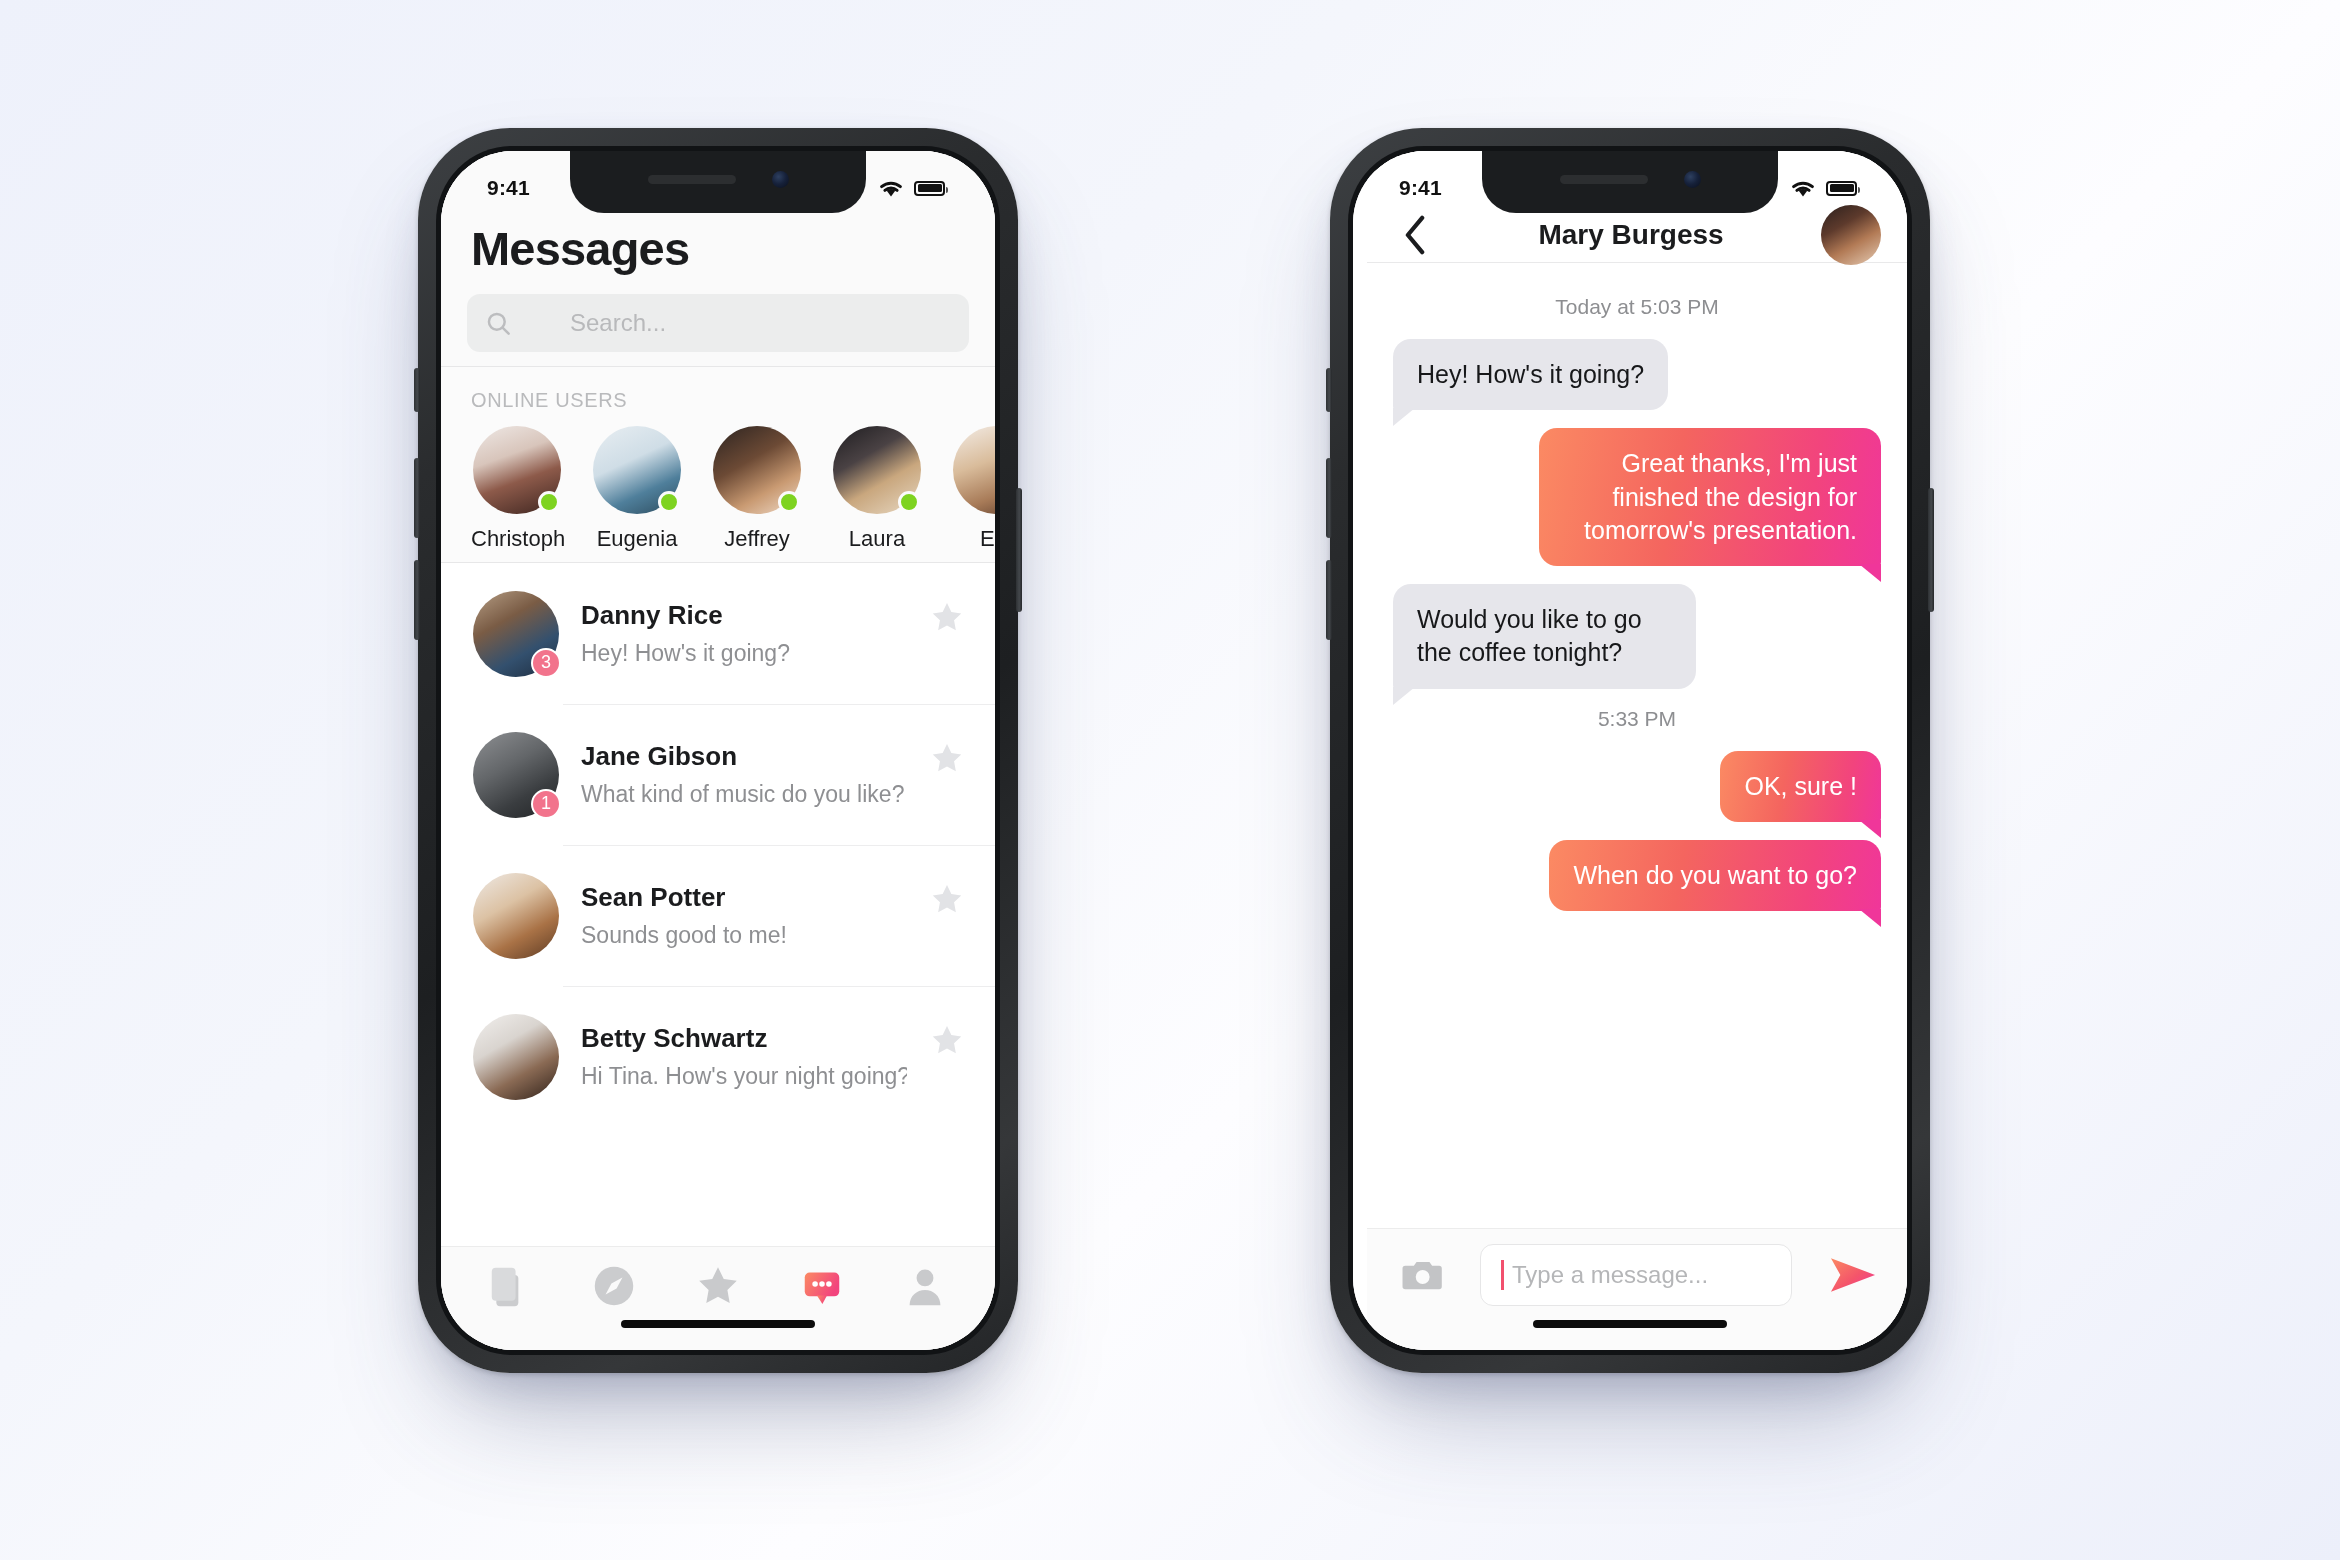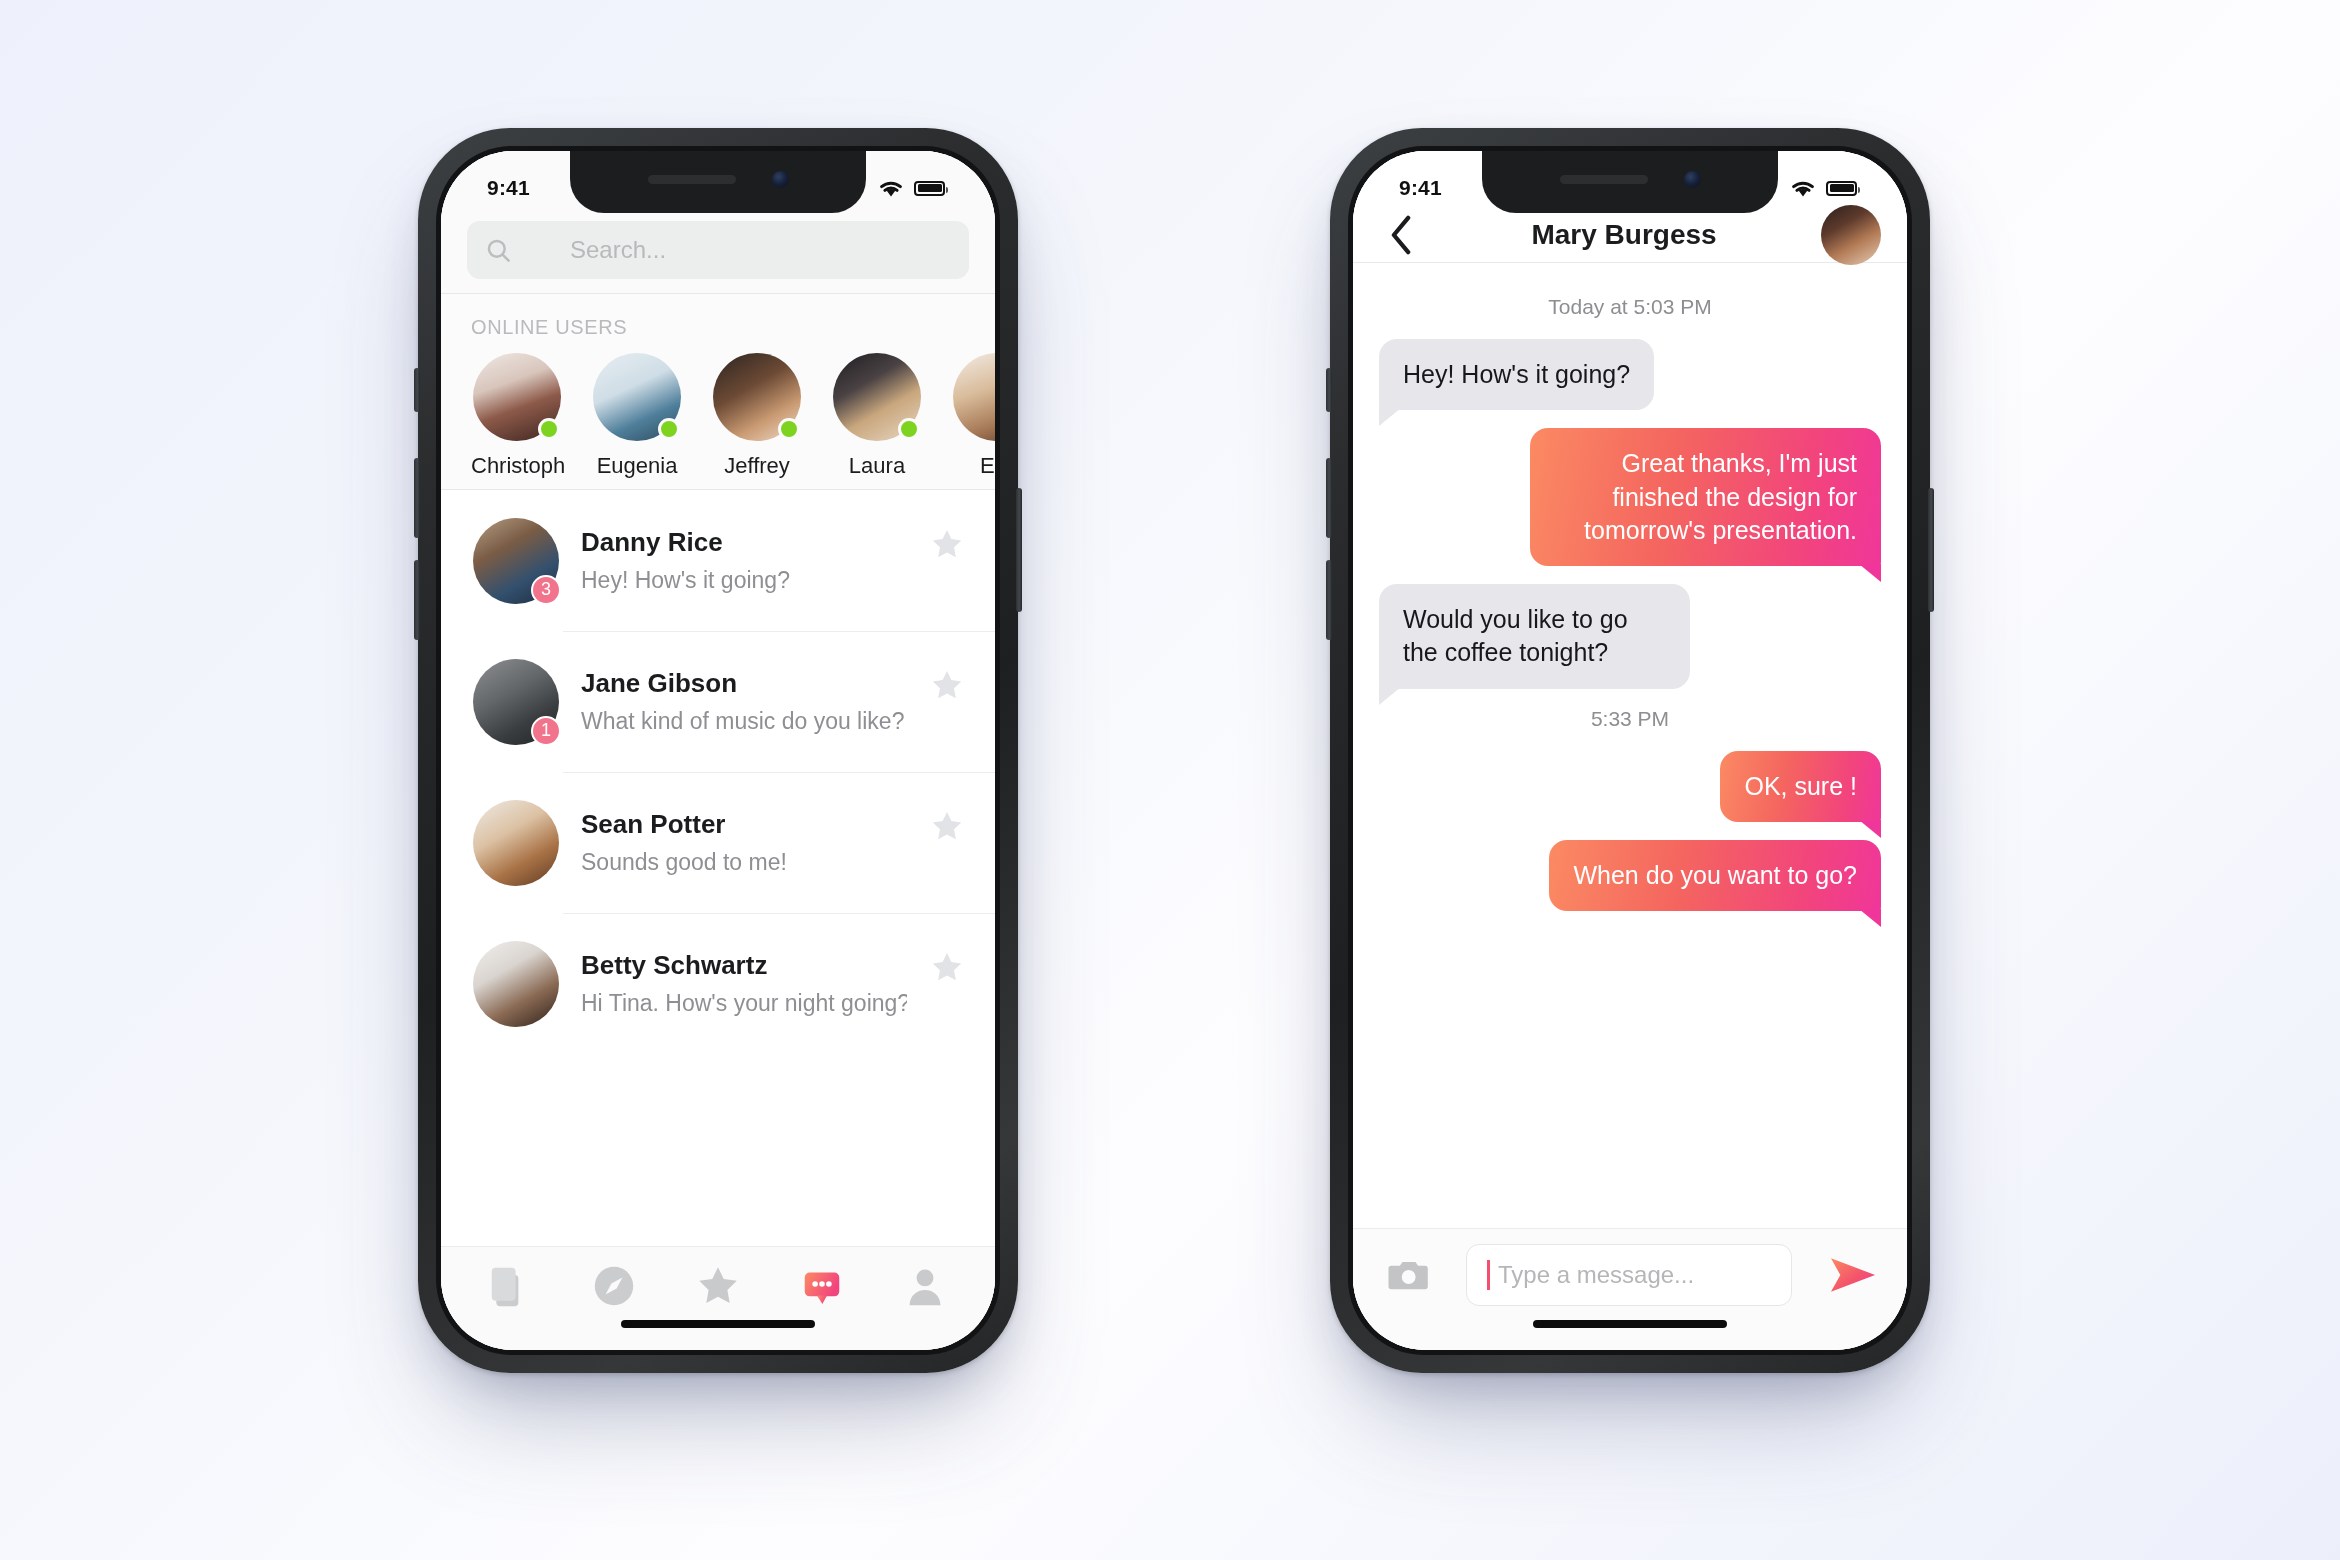--- a/index.html
+++ b/index.html
@@ -279,20 +279,21 @@
   }
   .tab-item { width: 70px; height: 56px; display: flex; align-items: center; justify-content: center; }
 
   
   .chat-app {
     position: absolute;
     inset: 0;
     display: flex;
     flex-direction: column;
     background: #fff;
+    padding-left: 14px;
   }
   .chat-head {
     height: 112px;
     padding-top: 56px;
     display: flex;
     align-items: center;
     padding-left: 28px;
     padding-right: 26px;
     gap: 18px;
     border-bottom: 1px solid #e9e9ea;
@@ -424,20 +425,21 @@
             </svg>
             <span class="battery">
                 <i></i>
               </span>
           </span>
         </div>
 
         <div class="list-app">
 
           <div class="list-head">
+            <div class="page-title">Messages</div>
             <div class="search-box">
               <svg width="27" height="27" viewBox="0 0 24 24">
                 <circle cx="10.5" cy="10.5" r="7" stroke="#bcbdbf" stroke-width="2.2" fill="none"></circle>
                 <line x1="15.6" y1="15.6" x2="21" y2="21" stroke="#bcbdbf" stroke-width="2.2" stroke-linecap="round"></line>
               </svg>
               <span class="search-placeholder">Search...</span>
             </div>
           </div>
           <div class="divider-h"></div>
 

